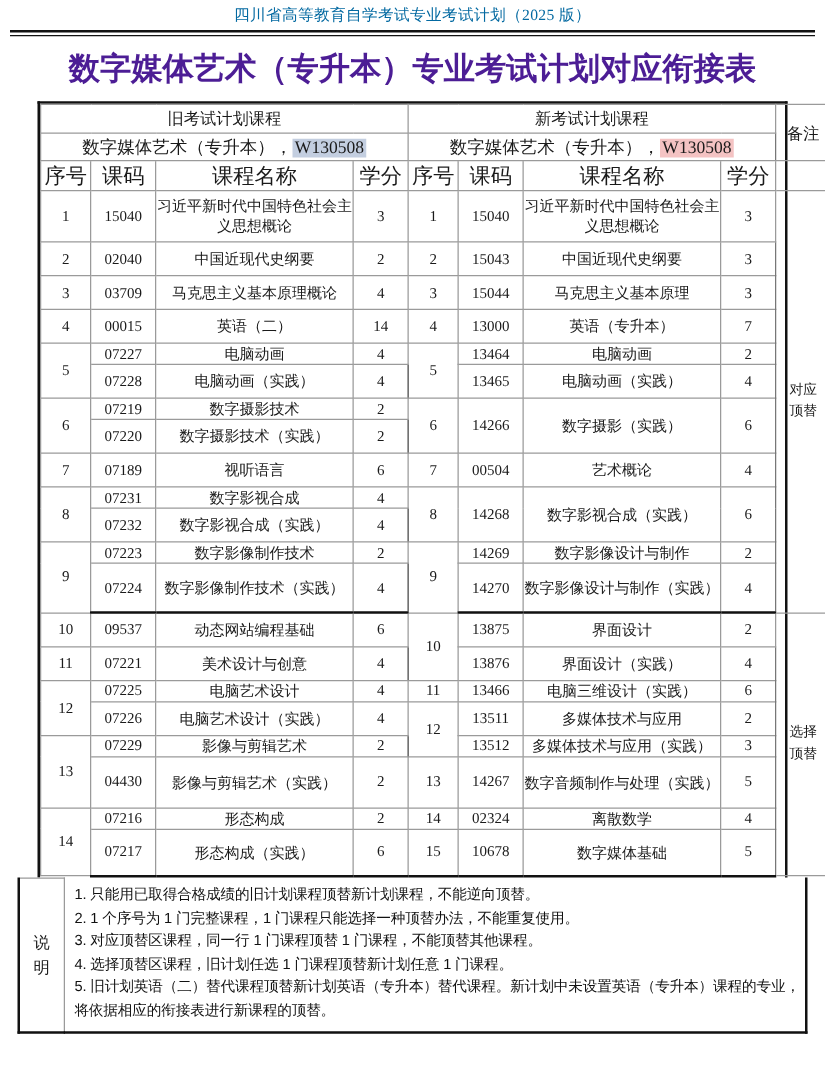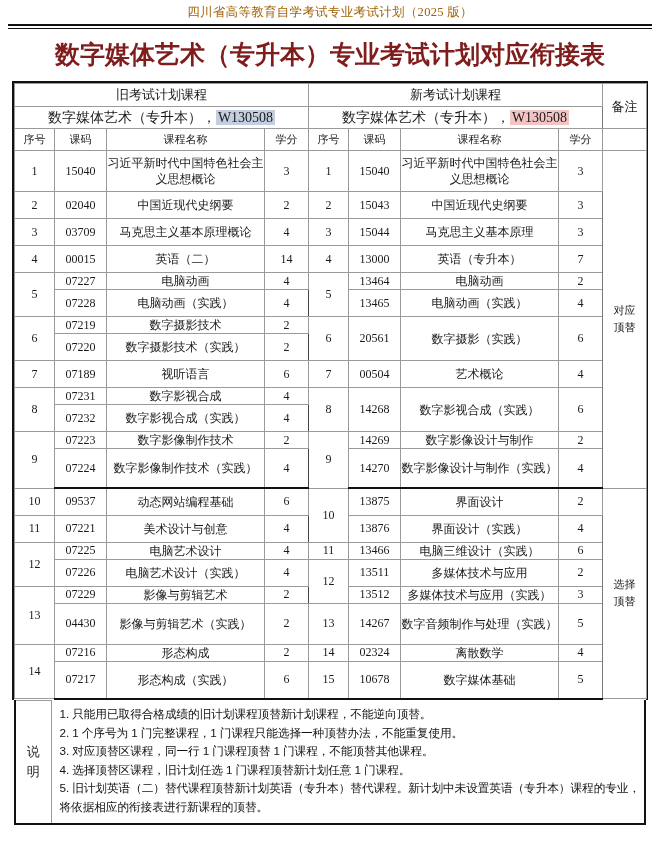--- a/index.html
+++ b/index.html
@@ -6,52 +6,52 @@
   body{
     width:660px;height:863px;background:#fff;
     font-family:"Liberation Serif","DejaVu Serif",serif;
     color:#1a1a1a;overflow:hidden;
   }
   .page{position:relative;width:660px;height:863px;box-sizing:border-box;}
 
   
   .runhead{
     text-align:center;font-size:12.5px;letter-spacing:.3px;
-    padding-top:4px;padding-bottom:3px;color:#a16207;
+    padding-top:4px;padding-bottom:3px;color:#0369a1;
   }
   .rule-top{
     margin:0 8px;border-top:2.5px solid #111;border-bottom:1px solid #111;
     height:2px;
   }
 
   
   .doctitle{
     text-align:center;font-weight:bold;font-size:25px;letter-spacing:0px;
-    padding:9px 0 10px 0;color:#7f1d1d;
+    padding:9px 0 10px 0;color:#4c1d95;
     font-family:"Liberation Serif","DejaVu Serif",serif;
   }
 
   
-  .tblwrap{margin:0 12px;border:2px solid #111;border-bottom:none;}
+  .tblwrap{margin:0 30px;border:2px solid #111;border-bottom:none;}
   table.main{
     border-collapse:collapse;width:632px;table-layout:fixed;
     font-size:11.5px;
   }
   table.main td,table.main th{
     border:1px solid #9a9a9a;padding:0;text-align:center;vertical-align:middle;
     font-weight:normal;
   }
   .hdr-band td{
     font-weight:bold;font-size:13px;height:22px;
   }
   .hdr-sub td{
     font-size:14px;height:21px;
   }
   .hdr-cols td{
-    font-weight:bold;font-size:11px;height:21px;
+    font-weight:bold;font-size:17px;height:21px;
   }
   .remark-cell{
     font-size:11px;line-height:17px;border-left:1px solid #777 !important;
   }
   .remark-hdr{font-weight:bold;font-size:13px;}
 
   td.cname{text-align:left;padding-left:7px;line-height:16px;font-size:12px;}
   td.code,td.sn,td.cr{font-size:12px;}
   td.sn{font-size:12px;}
 
@@ -204,21 +204,21 @@
       <td class="cname">电脑动画（实践）</td>
       <td class="cr">4</td>
     </tr>
 
     <tr>
       <td class="sn" style="height:26px" rowspan="2">6</td>
       <td class="code">07219</td>
       <td class="cname">数字摄影技术</td>
       <td class="cr">2</td>
       <td class="sn midsplit" rowspan="2">6</td>
-      <td class="code" rowspan="2">20561</td>
+      <td class="code" rowspan="2">14266</td>
       <td class="cname" rowspan="2">数字摄影（实践）</td>
       <td class="cr" rowspan="2">6</td>
     </tr>
 
     <tr>
       <td class="code" style="height:26px">07220</td>
       <td class="cname">数字摄影技术（实践）</td>
       <td class="cr">2</td>
     </tr>
 

